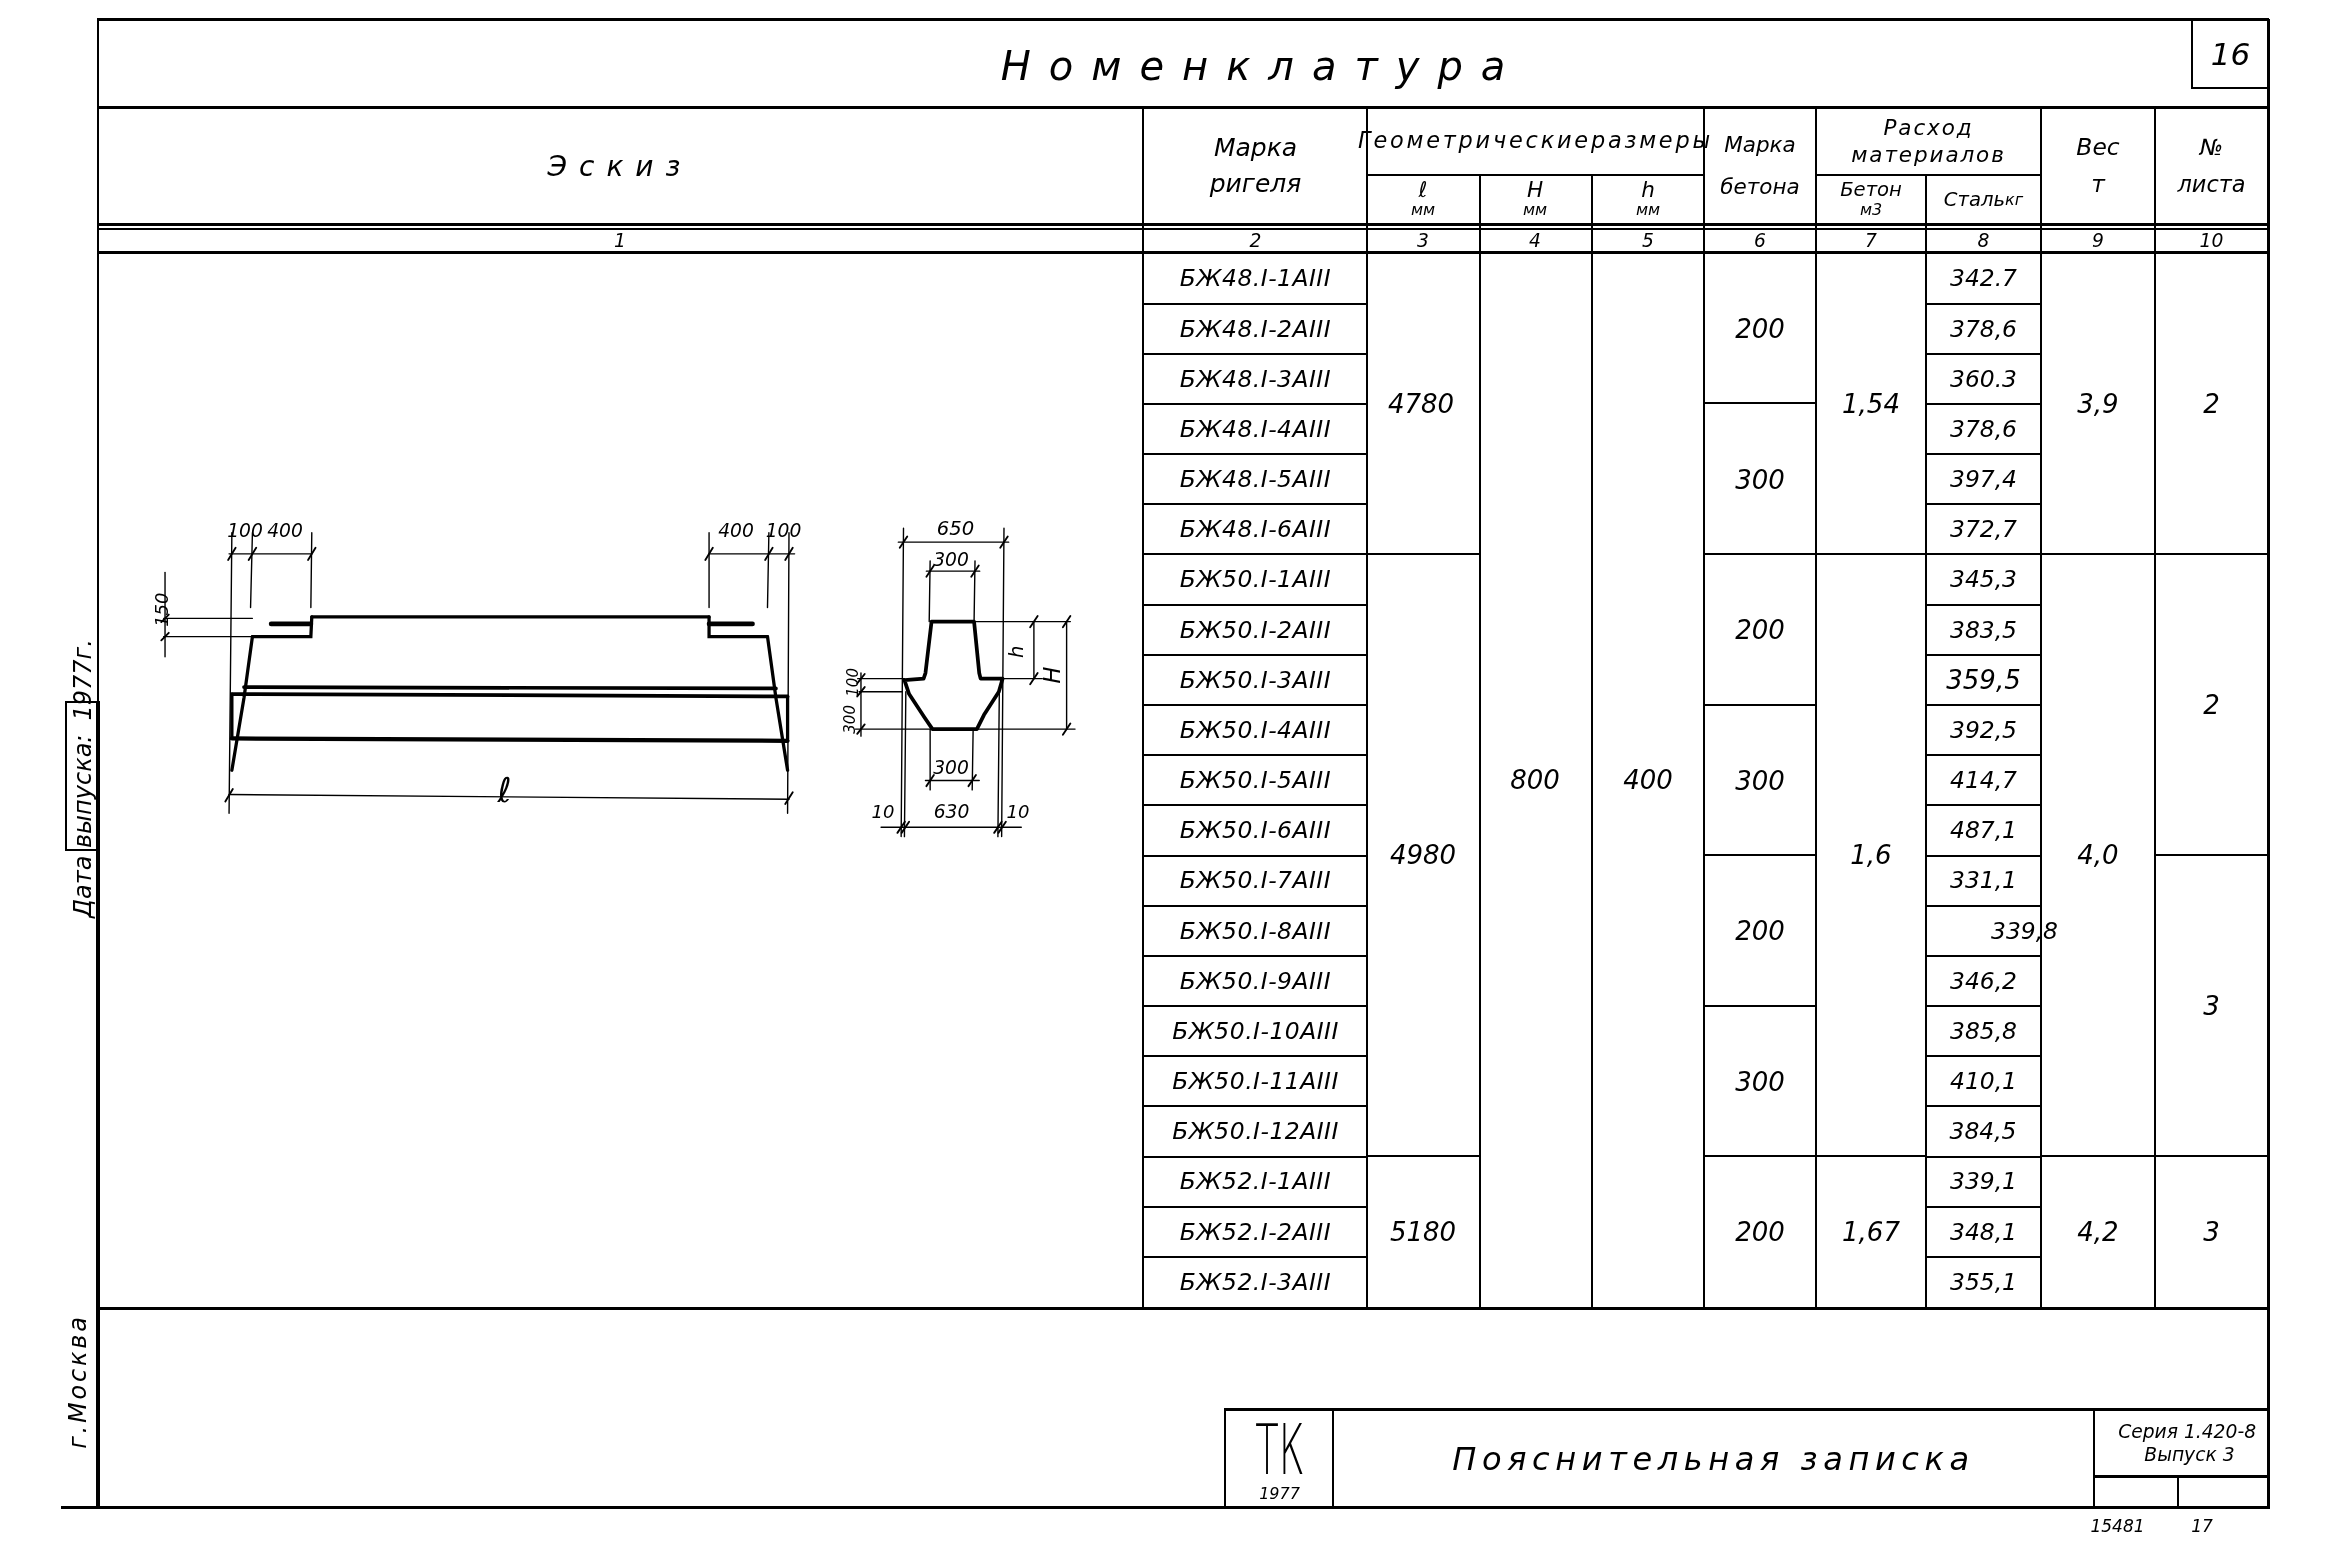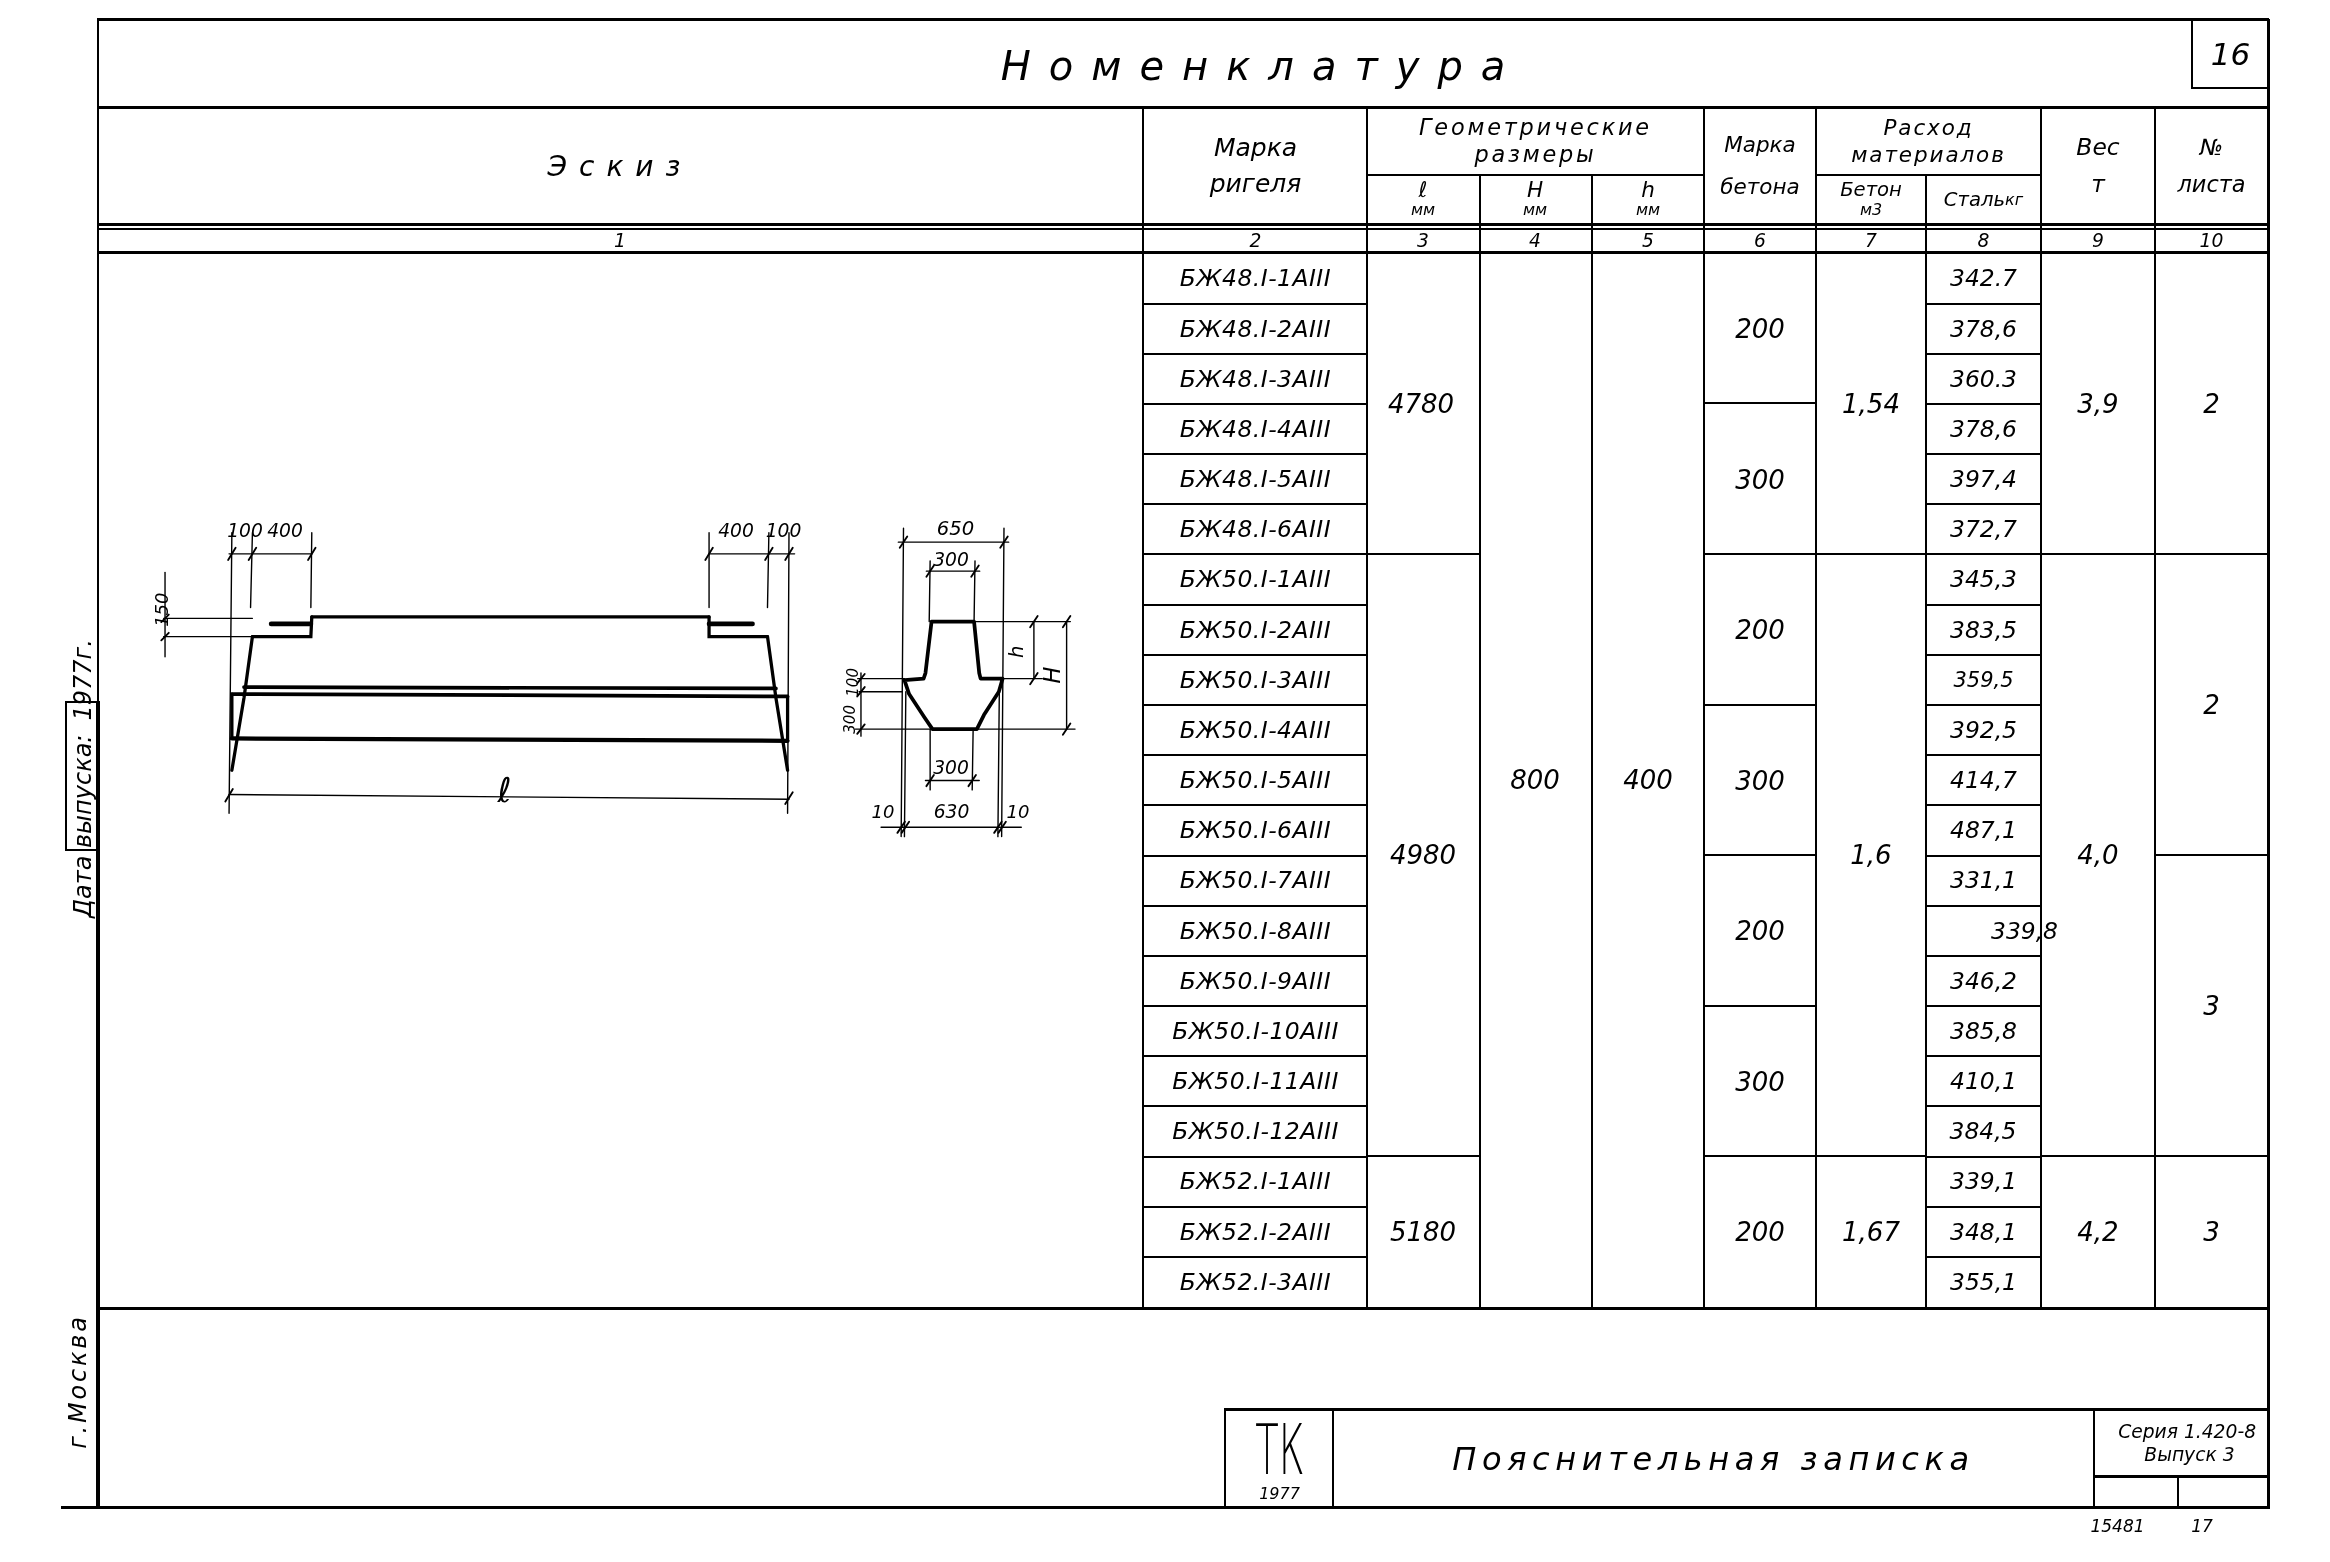--- a/index.html
+++ b/index.html
@@ -82,21 +82,21 @@
   <div class="hl" style="left:1815px;top:174px;width:227px;height:2.3px;"></div>
 </div>
 
 <div class="txt" style="left:98px;top:112px;width:1044px;height:108px;font-size:28px;letter-spacing:12px;">Эскиз</div>
 
 <div class="abs" style="left:1144px;top:112px;width:223px;height:108px;display:flex;flex-direction:column;align-items:center;justify-content:center;font-style:italic;font-size:25px;line-height:36px;">
   <span>Марка</span>
   <span>ригеля</span>
 </div>
 
-<div class="abs" style="left:1368px;top:108px;width:335px;height:65px;display:flex;flex-direction:column;align-items:center;justify-content:center;font-style:italic;font-size:22.4px;line-height:27px;letter-spacing:2.8px;">
+<div class="abs" style="left:1368px;top:108px;width:335px;height:65px;display:flex;flex-direction:row;align-items:center;justify-content:center;font-style:italic;font-size:22.4px;line-height:27px;letter-spacing:2.8px;">
   <span>Геометрические</span>
   <span>размеры</span>
 </div>
 
 <div class="abs" style="left:1368px;top:177px;width:110px;height:46px;display:flex;flex-direction:column;align-items:center;justify-content:center;font-style:italic;line-height:19.6px;">
   <span style="font-size:21.5px;">ℓ</span>
   <span style="font-size:16px;">мм</span>
 </div>
 <div class="abs" style="left:1480px;top:177px;width:110px;height:46px;display:flex;flex-direction:column;align-items:center;justify-content:center;font-style:italic;line-height:19.6px;">
   <span style="font-size:21.5px;">H</span>
@@ -172,21 +172,21 @@
     <div class="hl" style="left:1926px;top:503px;width:114px;height:1.9px;"></div>
     <div class="cell mark" style="left:1144px;top:554px;width:223px;height:50px;">БЖ50.I-1АIII</div>
     <div class="cell" style="left:1927px;top:554px;width:113px;height:50px;font-size:23.4px;">345,3</div>
     <div class="hl" style="left:1142px;top:553px;width:224px;height:1.9px;"></div>
     <div class="hl" style="left:1926px;top:553px;width:114px;height:1.9px;"></div>
     <div class="cell mark" style="left:1144px;top:605px;width:223px;height:50px;">БЖ50.I-2АIII</div>
     <div class="cell" style="left:1927px;top:605px;width:113px;height:50px;font-size:23.4px;">383,5</div>
     <div class="hl" style="left:1142px;top:604px;width:224px;height:1.9px;"></div>
     <div class="hl" style="left:1926px;top:604px;width:114px;height:1.9px;"></div>
     <div class="cell mark" style="left:1144px;top:655px;width:223px;height:50px;">БЖ50.I-3АIII</div>
-    <div class="cell" style="left:1927px;top:655px;width:113px;height:50px;font-size:21px;">359,5</div>
+    <div class="cell" style="left:1927px;top:655px;width:113px;height:50px;font-size:26px;">359,5</div>
     <div class="hl" style="left:1142px;top:654px;width:224px;height:1.9px;"></div>
     <div class="hl" style="left:1926px;top:654px;width:114px;height:1.9px;"></div>
     <div class="cell mark" style="left:1144px;top:705px;width:223px;height:50px;">БЖ50.I-4АIII</div>
     <div class="cell" style="left:1927px;top:705px;width:113px;height:50px;font-size:23.4px;">392,5</div>
     <div class="hl" style="left:1142px;top:704px;width:224px;height:1.9px;"></div>
     <div class="hl" style="left:1926px;top:704px;width:114px;height:1.9px;"></div>
     <div class="cell mark" style="left:1144px;top:755px;width:223px;height:50px;">БЖ50.I-5АIII</div>
     <div class="cell" style="left:1927px;top:755px;width:113px;height:50px;font-size:23.4px;">414,7</div>
     <div class="hl" style="left:1142px;top:754px;width:224px;height:1.9px;"></div>
     <div class="hl" style="left:1926px;top:754px;width:114px;height:1.9px;"></div>

